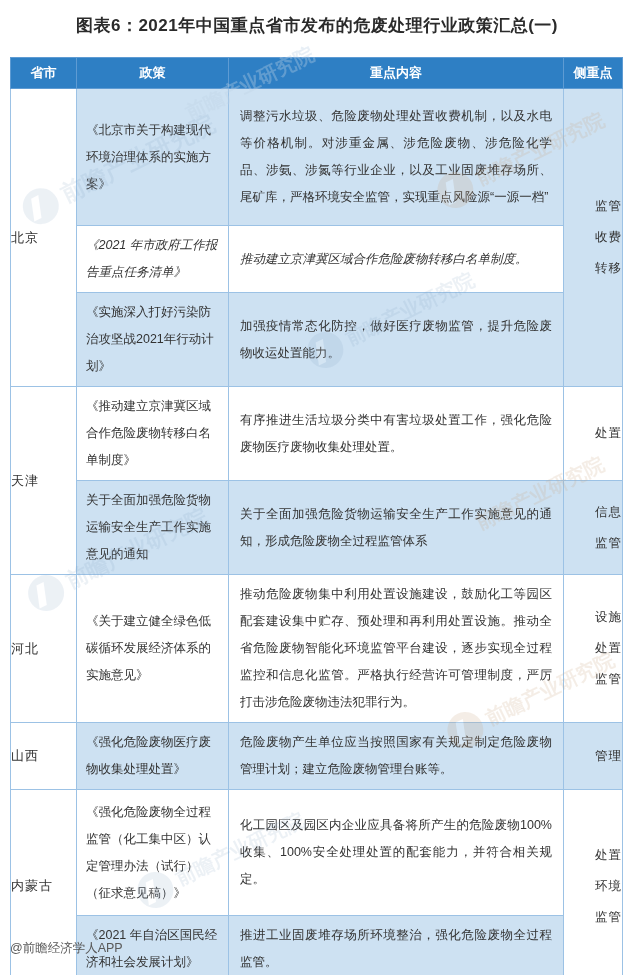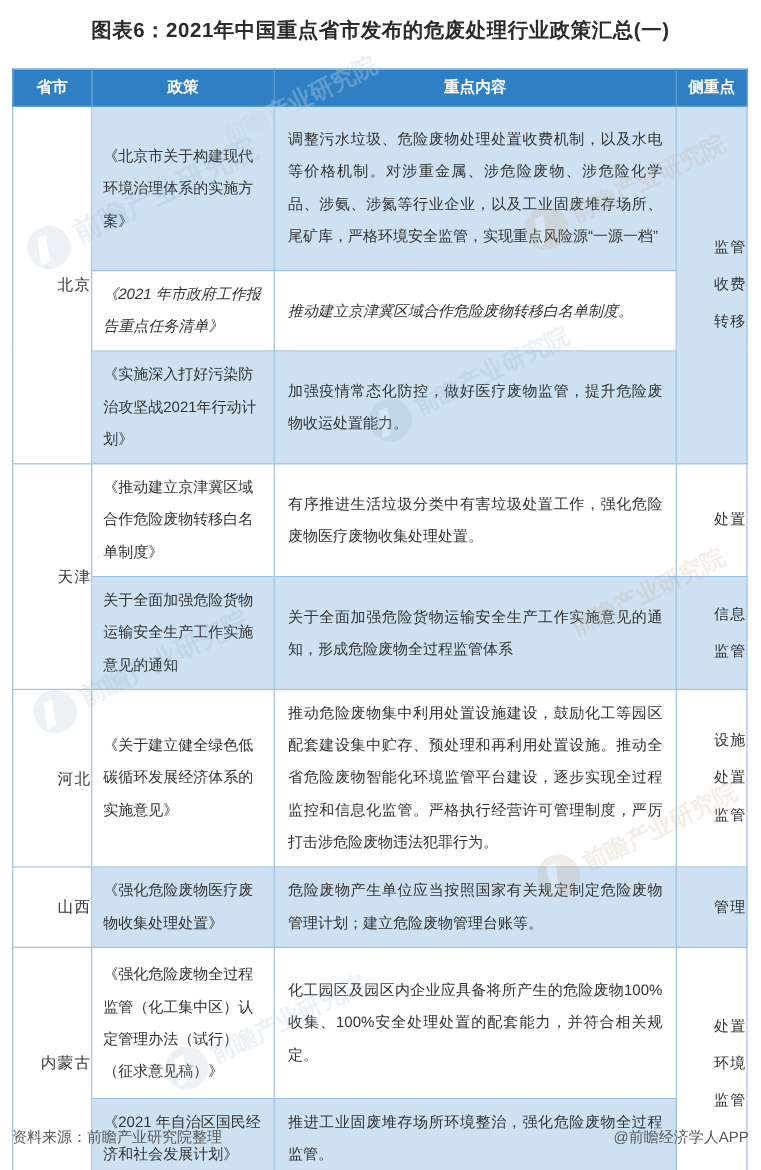--- a/index.html
+++ b/index.html
@@ -46,21 +46,21 @@
     color: #ffffff;
     font-weight: bold;
     font-size: 13px;
     height: 31px;
     text-align: center;
     border-color: #5E9BD3;
   }
   td.blue { background: #CDE1F2; }
 
   td.prov {
-    text-align: right;
+    text-align: left;
     font-size: 13px;
     letter-spacing: 1px;
   }
   td.pol {
     padding: 6px 9px;
     line-height: 27px;
     text-align: left;
   }
   td.cont {
     padding: 6px 11px;
@@ -206,21 +206,20 @@
 监管</td>
       </tr>
       <tr class="h-nm2">
         <td class="pol blue">《2021 年自治区国民经济和社会发展计划》</td>
         <td class="cont blue">推进工业固废堆存场所环境整治，强化危险废物全过程监管。</td>
       </tr>
     </tbody>
   </table>
 
   <div class="footer">
-    <span>资料来源：前瞻产业研究院整理</span>
     <span>@前瞻经济学人APP</span>
   </div>
 
   <div class="wm light" style="left:180px; top:70px;">
       <span>前瞻产业研究院</span>
     </div>
   <div class="wm" style="left:14px; top:150px; font-size:24px;">
       <span class="wm-circle"></span>
       <span>前瞻产业研究院</span>
     </div>

